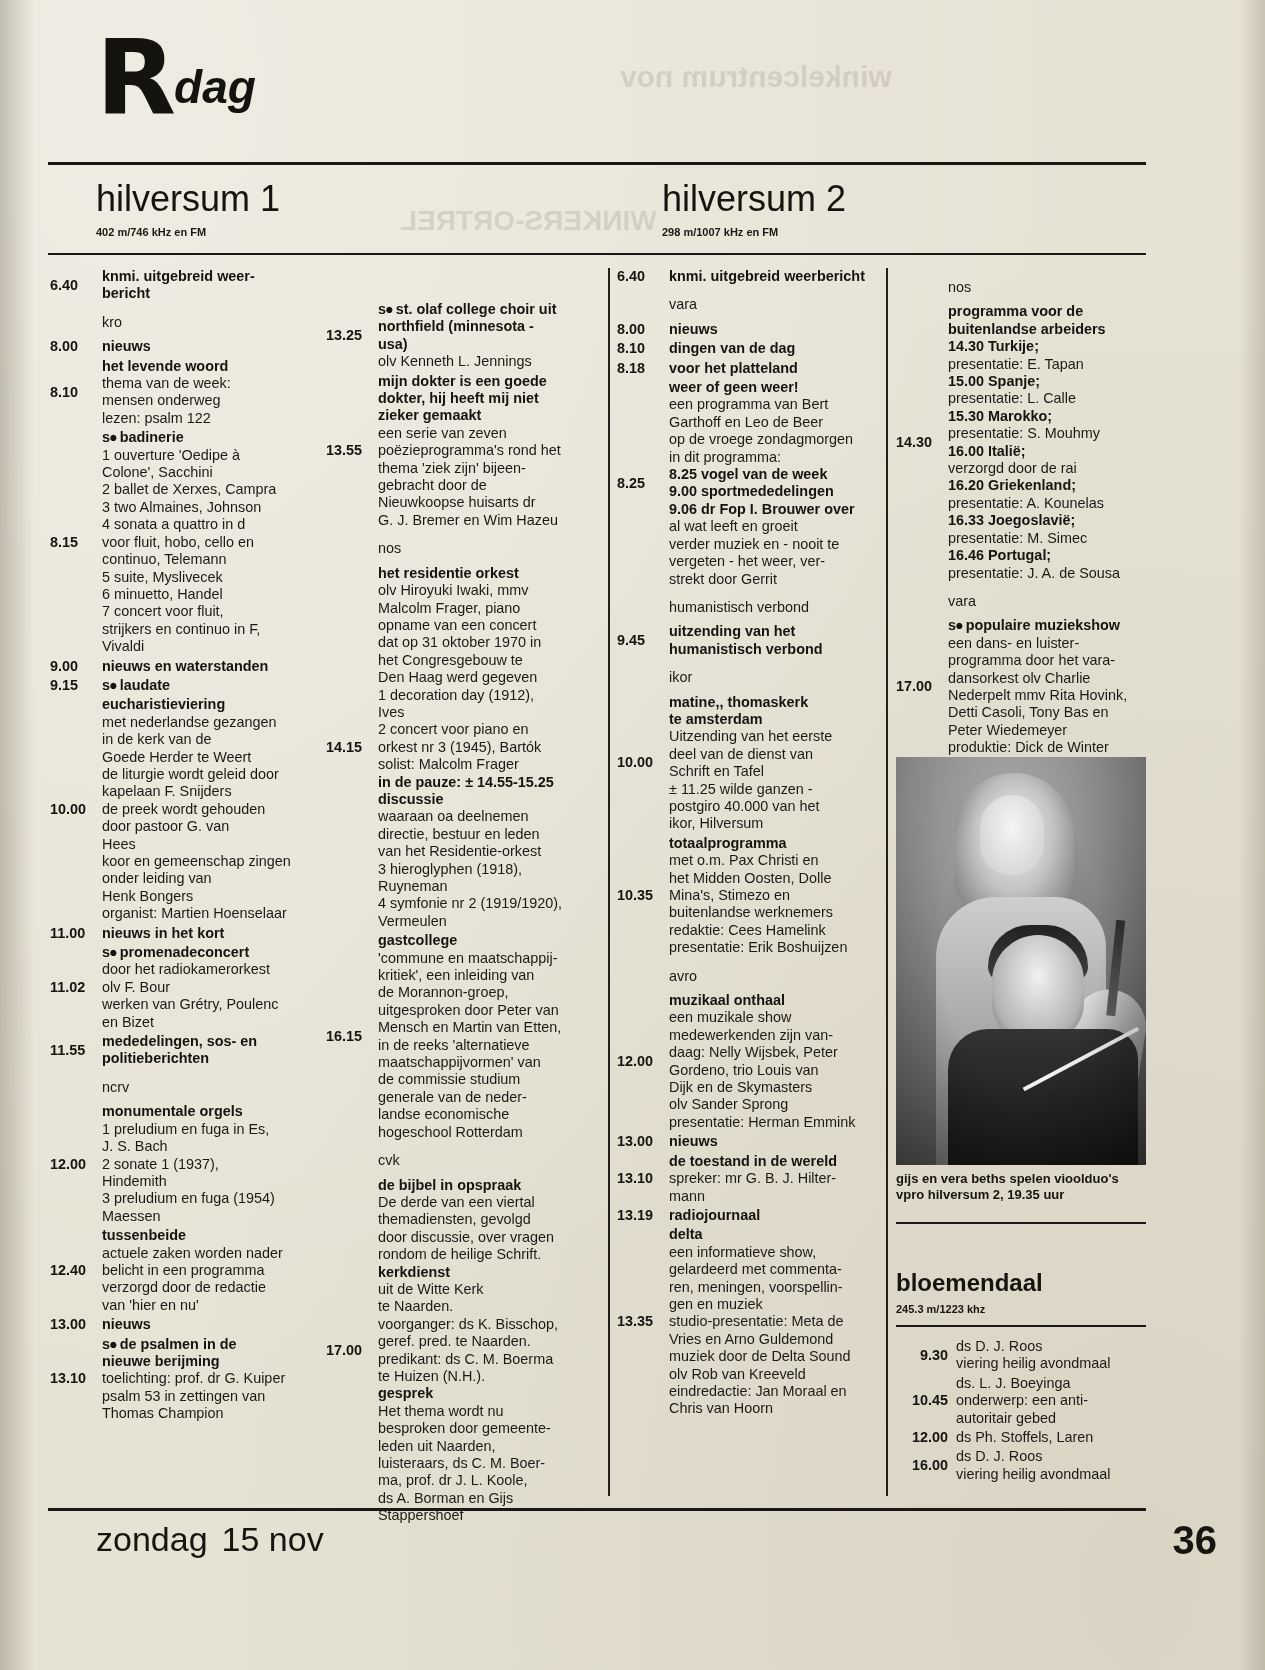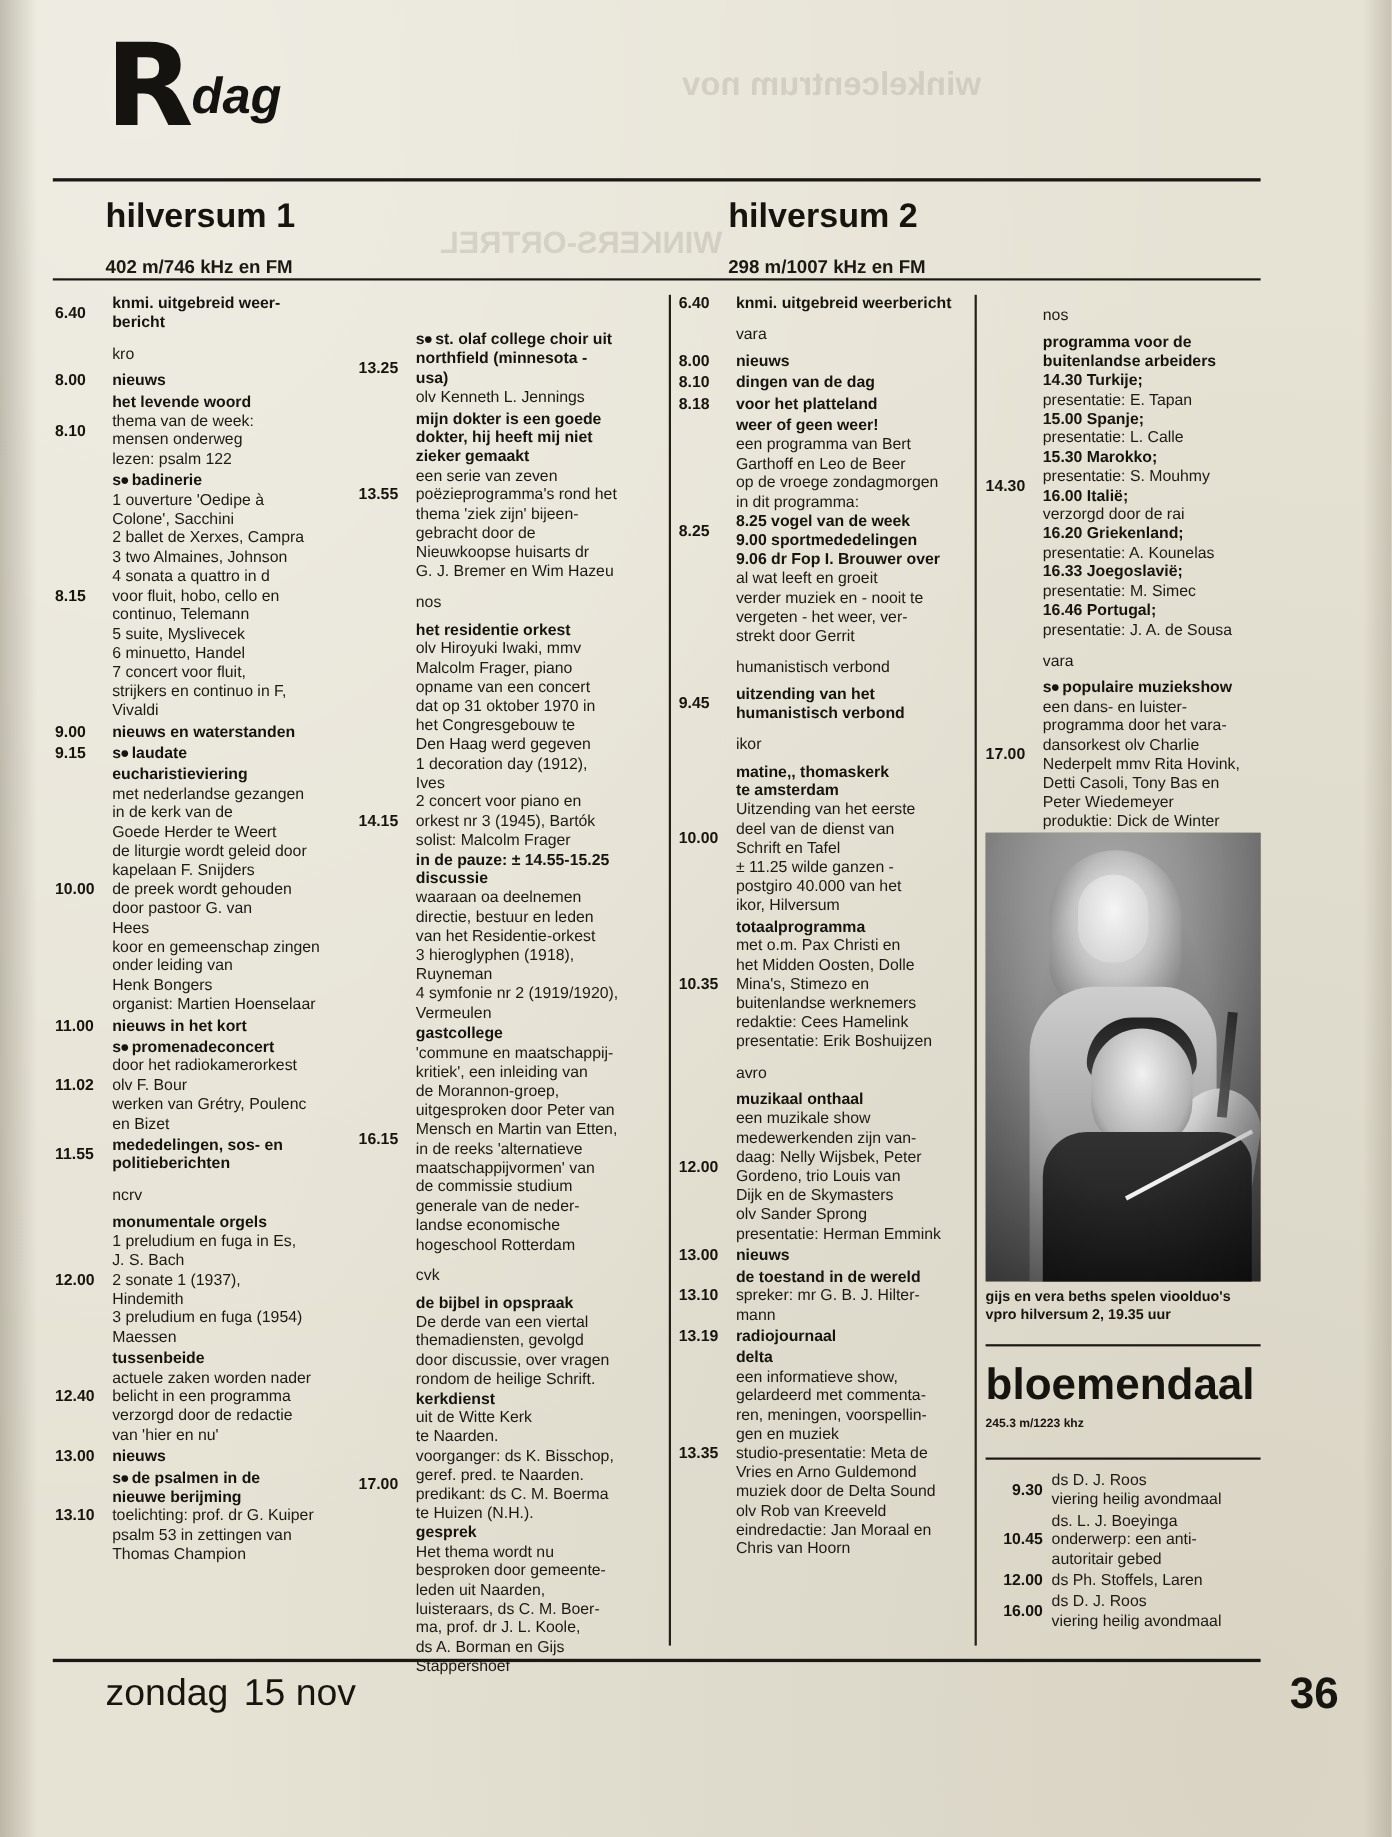--- a/index.html
+++ b/index.html
@@ -60,29 +60,29 @@
     position: absolute;
     background: #242018;
     width: 2px;
   }
 
   
   .station {
     position: absolute;
   }
   .station .name {
-    font-size: 31px;
-    font-weight: bold;
+    font-size: 36px;
+    font-weight: normal;
     letter-spacing: 0px;
     color: #16140f;
   }
   .station .freq {
-    font-size: 17px;
-    font-weight: bold;
-    margin-top: 19px;
+    font-size: 11px;
+    font-weight: bold;
+    margin-top: 6px;
     color: #1b1913;
   }
   #station-h1 { left: 96px; top: 178px; }
   #station-h2 { left: 662px; top: 178px; }
 
   
   .col {
     position: absolute;
     font-size: 14.4px;
     line-height: 17.4px;
@@ -221,23 +221,24 @@
   }
   #bl-rule-top { top: 1222px; }
   #bl-rule-bot { top: 1325px; }
   .bloem {
     position: absolute;
     left: 896px;
     top: 1237px;
     width: 250px;
   }
   .bloem .name {
-    font-size: 40px;
+    font-size: 24px;
     font-weight: bold;
     color: #16140f;
+    margin-top: 32px;
   }
   .bloem .freq {
     font-size: 11px;
     font-weight: bold;
     margin-top: 6px;
   }
   #col-bloem {
     position: absolute;
     left: 896px;
     top: 1338px;

